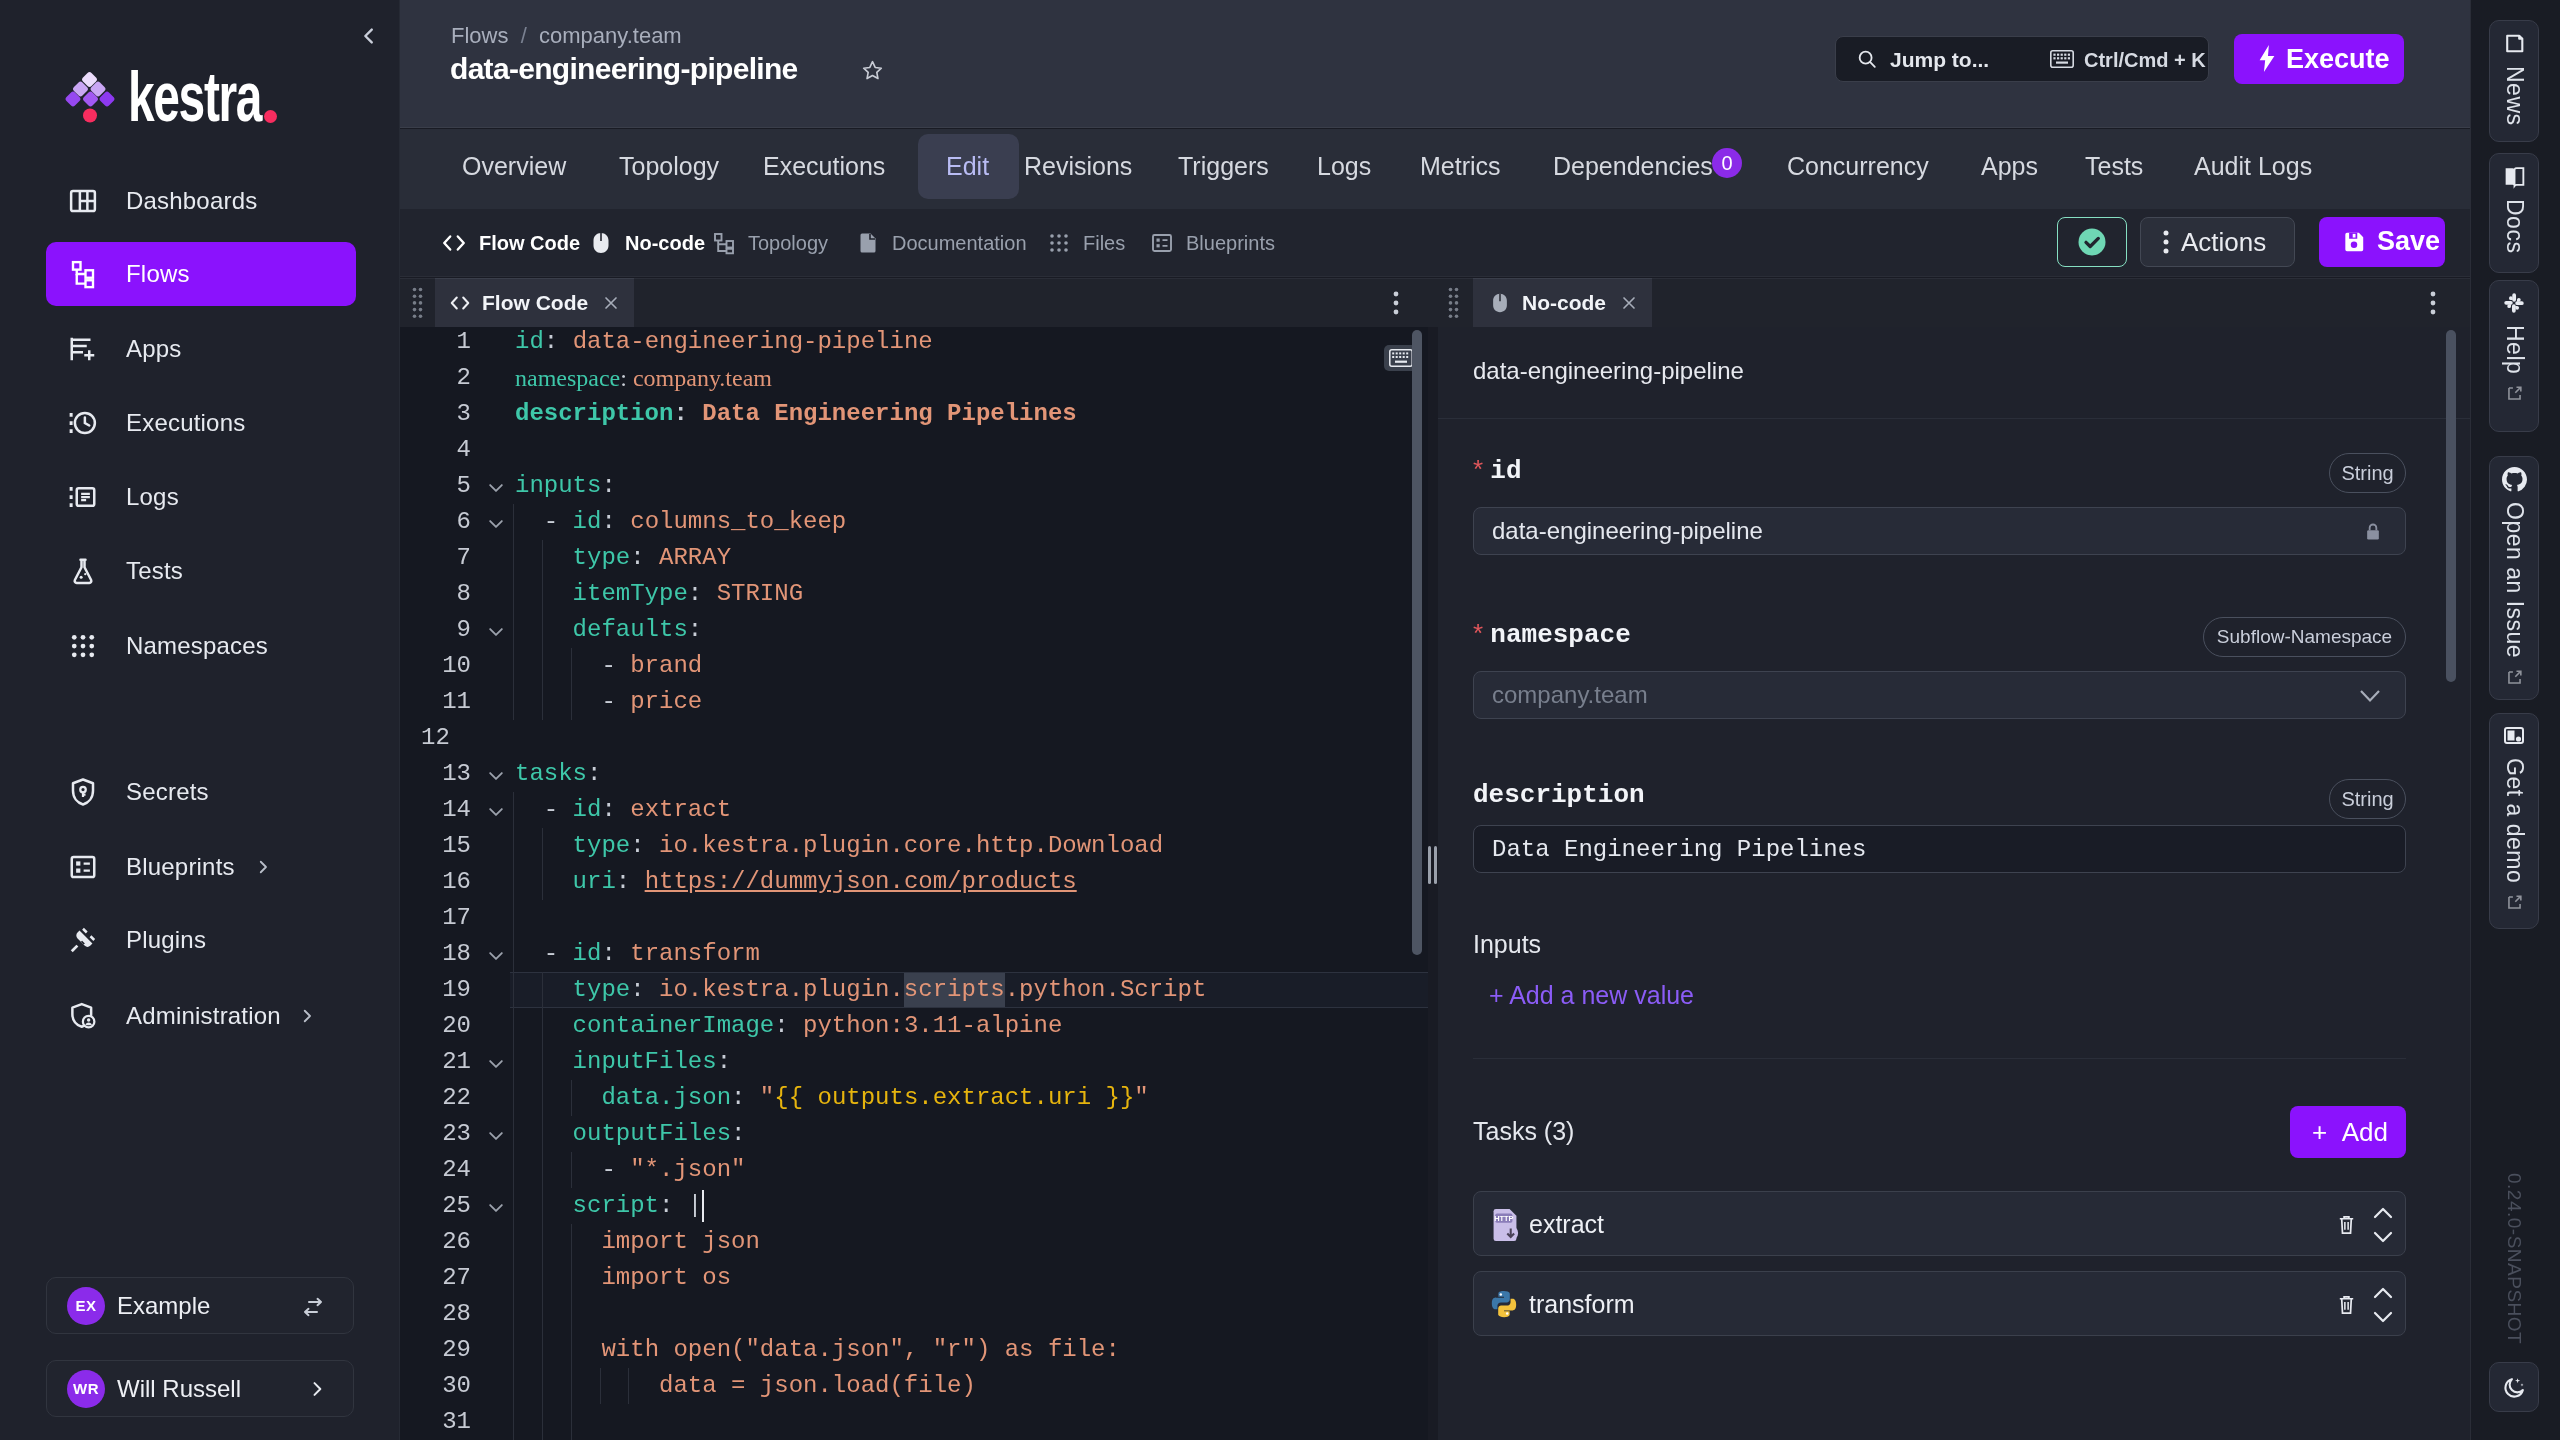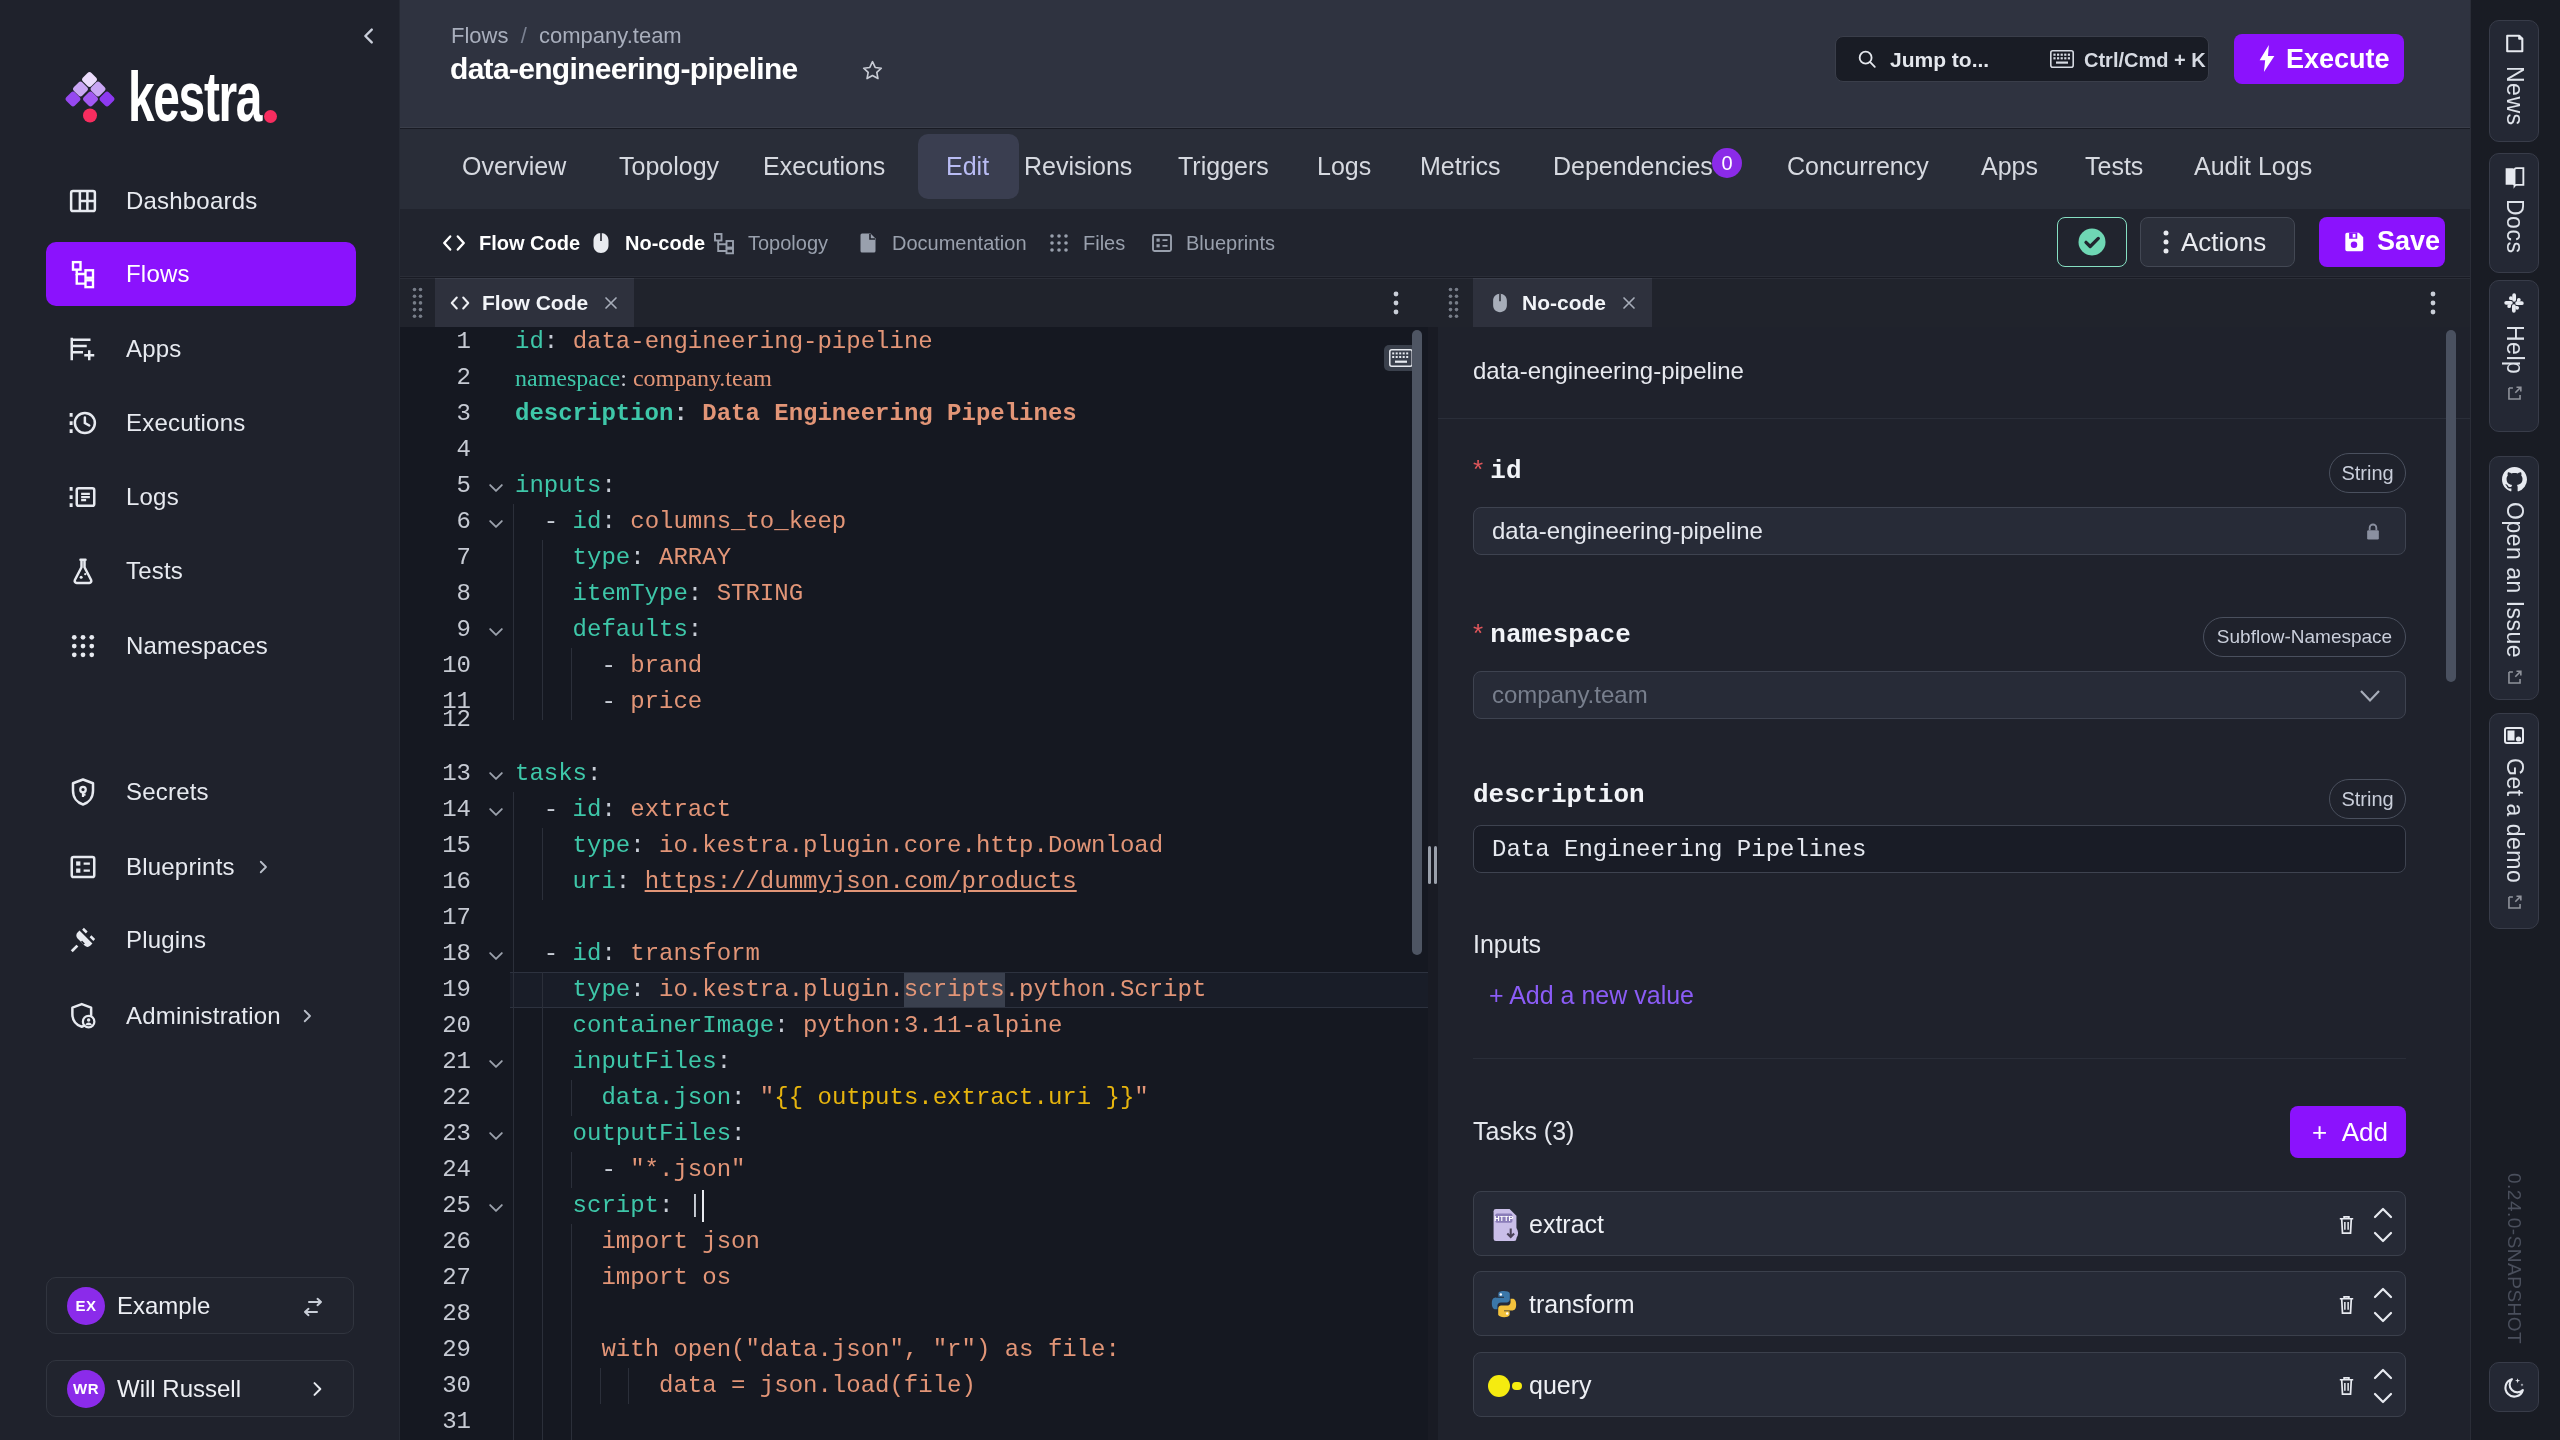--- a/index.html
+++ b/index.html
@@ -442,21 +442,21 @@
     <div class="cl" style="top:249px;"><span class="pu">    </span><span class="k">itemType</span><span class="pu">: </span><span class="v">STRING</span></div>
     <div class="num" style="top:285px;">9</div>
     <svg class="abs" style="left:86px;top:295px;" width="20" height="20" viewBox="0 0 24 24">
         <path d="M5 8.5 L12 15.5 L19 8.5" fill="none" stroke="#9BA1AC" stroke-width="2.2" stroke-linecap="round" stroke-linejoin="round"></path>
       </svg>
     <div class="cl" style="top:285px;"><span class="pu">    </span><span class="k">defaults</span><span class="pu">:</span></div>
     <div class="num" style="top:321px;">10</div>
     <div class="cl" style="top:321px;"><span class="pu">      - </span><span class="v">brand</span></div>
     <div class="num" style="top:357px;">11</div>
     <div class="cl" style="top:357px;"><span class="pu">      - </span><span class="v">price</span></div>
-    <div class="num" style="top:375px;">12</div>
+    <div class="num" style="top:393px;text-align:center;">12</div>
     <div class="num" style="top:429px;">13</div>
     <svg class="abs" style="left:86px;top:439px;" width="20" height="20" viewBox="0 0 24 24">
         <path d="M5 8.5 L12 15.5 L19 8.5" fill="none" stroke="#9BA1AC" stroke-width="2.2" stroke-linecap="round" stroke-linejoin="round"></path>
       </svg>
     <div class="cl" style="top:429px;"><span class="k">tasks</span><span class="pu">:</span></div>
     <div class="num" style="top:465px;">14</div>
     <svg class="abs" style="left:86px;top:475px;" width="20" height="20" viewBox="0 0 24 24">
         <path d="M5 8.5 L12 15.5 L19 8.5" fill="none" stroke="#9BA1AC" stroke-width="2.2" stroke-linecap="round" stroke-linejoin="round"></path>
       </svg>
     <div class="cl" style="top:465px;"><span class="pu">  - </span><span class="k">id</span><span class="pu">: </span><span class="v">extract</span></div>
@@ -593,37 +593,20 @@
           <path d="M5 6 H19 M9.5 6 V4 H14.5 V6 M7 6 L7.8 21 H16.2 L17 6" fill="none" stroke="#E7EAF0" stroke-width="1.8"></path>
           <path d="M10.3 9.5 V17.5 M13.7 9.5 V17.5" stroke="#E7EAF0" stroke-width="1.6"></path>
         </svg>
       <svg class="abs" style="left:897px;top:12px;" width="24" height="18" viewBox="0 0 24 16">
           <path d="M4 12 L12 4 L20 12" fill="none" stroke="#E7EAF0" stroke-width="2.2" stroke-linecap="round" stroke-linejoin="round"></path>
         </svg>
       <svg class="abs" style="left:897px;top:36px;" width="24" height="18" viewBox="0 0 24 16">
           <path d="M4 4 L12 12 L20 4" fill="none" stroke="#E7EAF0" stroke-width="2.2" stroke-linecap="round" stroke-linejoin="round"></path>
         </svg>
     </div>
-    <div class="tcard" style="top:1025px;">
-      <svg class="abs" style="left:14px;top:21px;" width="34" height="24" viewBox="0 0 34 24">
-          <circle cx="11" cy="12" r="11" fill="#F5EB10"></circle>
-          <rect x="24" y="8" width="10" height="8" rx="4" fill="#F5EB10"></rect>
-        </svg>
-      <div class="nm">query</div>
-      <svg class="abs" style="left:861px;top:20px;" width="23" height="25" viewBox="0 0 24 24">
-          <path d="M5 6 H19 M9.5 6 V4 H14.5 V6 M7 6 L7.8 21 H16.2 L17 6" fill="none" stroke="#E7EAF0" stroke-width="1.8"></path>
-          <path d="M10.3 9.5 V17.5 M13.7 9.5 V17.5" stroke="#E7EAF0" stroke-width="1.6"></path>
-        </svg>
-      <svg class="abs" style="left:897px;top:12px;" width="24" height="18" viewBox="0 0 24 16">
-          <path d="M4 12 L12 4 L20 12" fill="none" stroke="#E7EAF0" stroke-width="2.2" stroke-linecap="round" stroke-linejoin="round"></path>
-        </svg>
-      <svg class="abs" style="left:897px;top:36px;" width="24" height="18" viewBox="0 0 24 16">
-          <path d="M4 4 L12 12 L20 4" fill="none" stroke="#E7EAF0" stroke-width="2.2" stroke-linecap="round" stroke-linejoin="round"></path>
-        </svg>
-    </div>
     <div class="scrollbar" style="left:1008px;top:3px;height:352px;background:#4A5160;"></div>
   </div>
 
   <div class="abs" style="left:1428px;top:846px;width:3px;height:38px;background:#9AA0AB;border-radius:1.5px;"></div>
   <div class="abs" style="left:1434px;top:846px;width:3px;height:38px;background:#9AA0AB;border-radius:1.5px;"></div>
 
   <div id="rail" class="abs">
     <div class="vtab" style="top:20px;height:122px;">
       <svg width="25" height="25" viewBox="0 0 24 24">
           <path d="M5 4.5 H16.5 L19.5 7.5 V19.5 H5 Z" fill="none" stroke="#E7EAF0" stroke-width="2" stroke-linejoin="round"></path>

